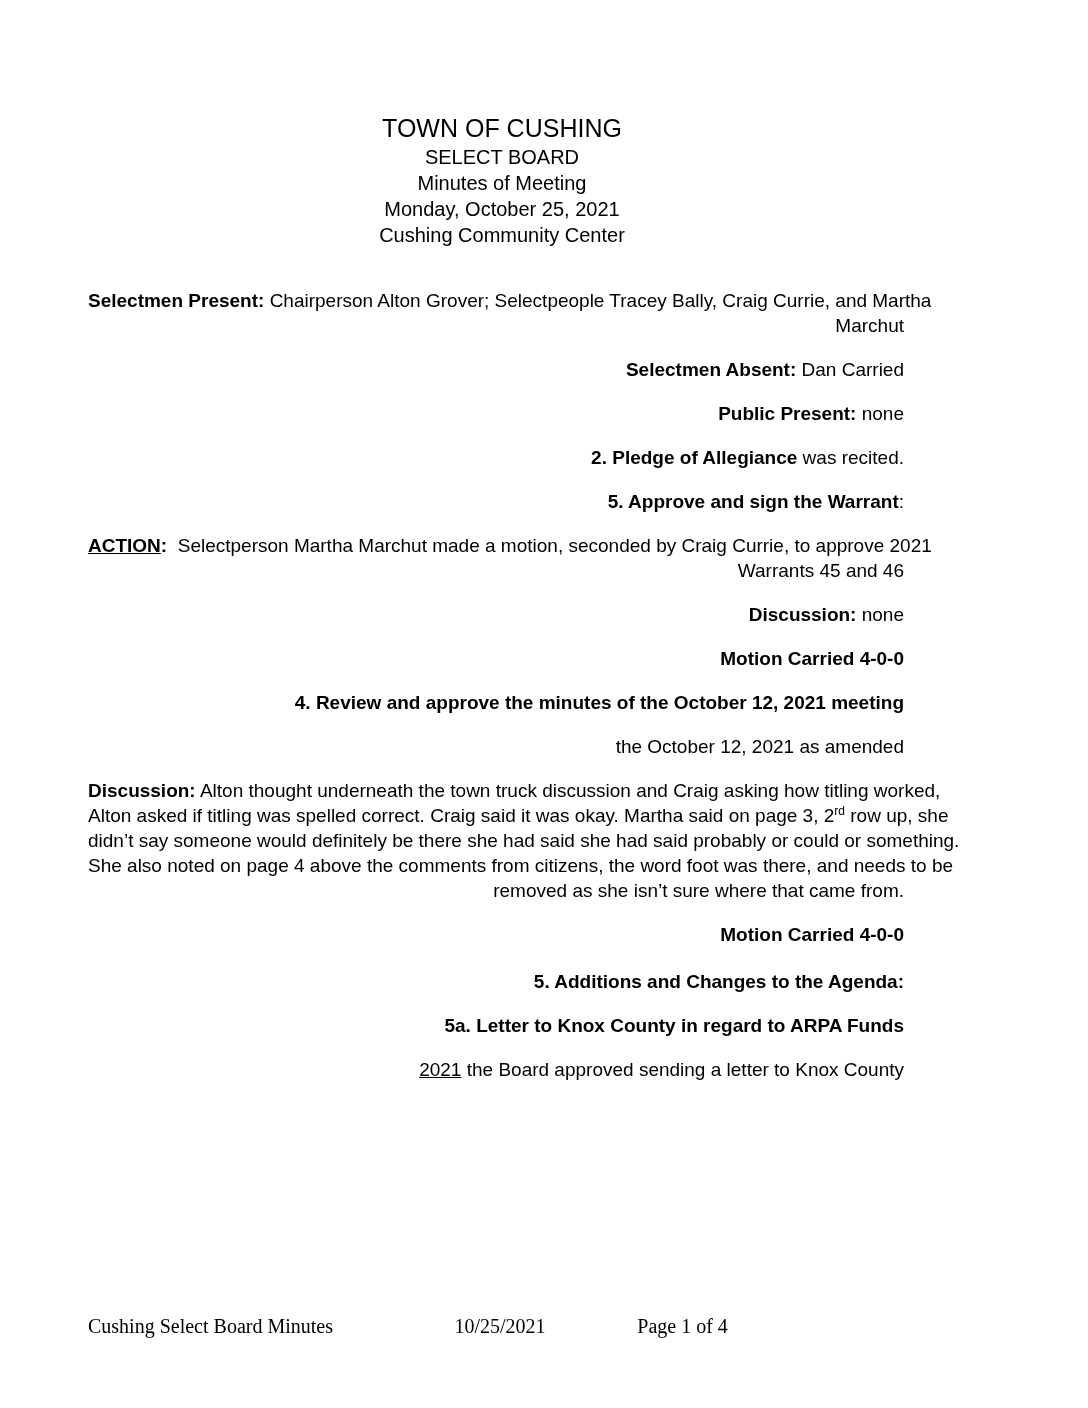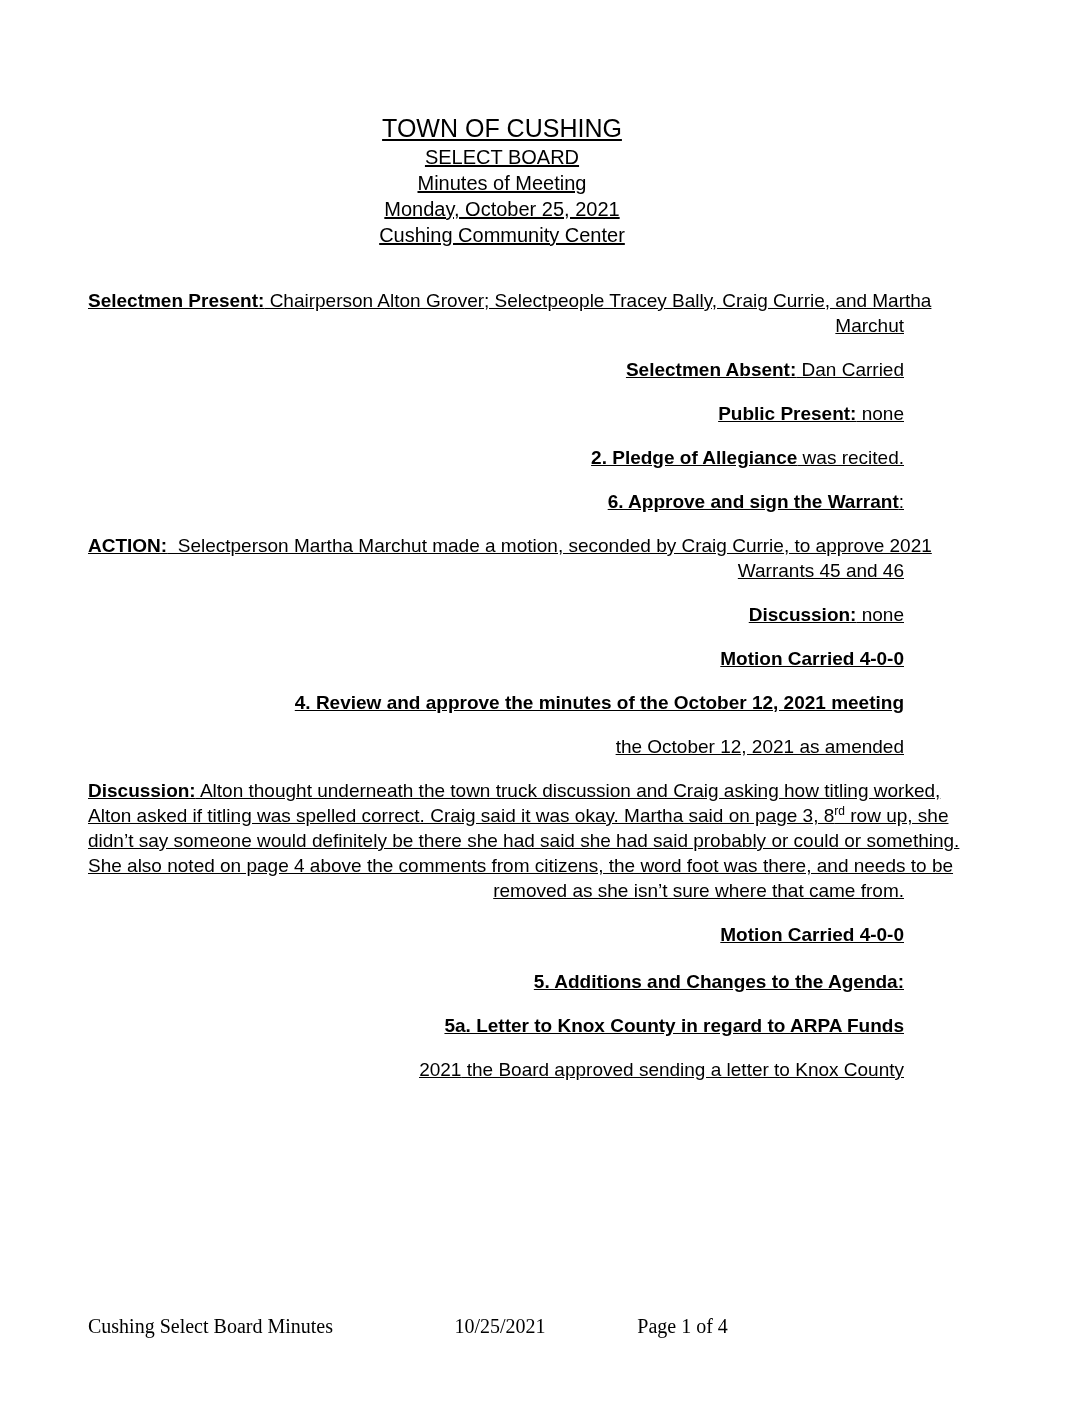--- a/index.html
+++ b/index.html
@@ -4,21 +4,20 @@
 <style>
   html, body { margin: 0; padding: 0; background: #ffffff; }
   .page {
     position: relative;
     width: 1004px;
     height: 1408px;
     background: #ffffff;
     color: #000000;
     font-family: "Liberation Sans", sans-serif;
     overflow: hidden;
-    text-decoration: underline;
   }
   header.doc-header { padding-top: 112px; text-align: center; }
   .title-line  { font-size: 25px; line-height: 32px; }
   .header-line { font-size: 20px; line-height: 26px; }
   main.doc-body {
     margin-top: 40px;
     padding: 0 100px 0 88px;
     font-size: 19px;
     text-align: right;
   }
@@ -62,41 +61,41 @@
       <div class="para">
         <div class="line"><span class="b">Selectmen Absent:</span><span class=""> Dan Carried</span></div>
       </div>
       <div class="para">
         <div class="line"><span class="b">Public Present:</span><span class=""> none</span></div>
       </div>
       <div class="para">
         <div class="line"><span class="b">2. Pledge of Allegiance</span><span class=""> was recited.</span></div>
       </div>
       <div class="para">
-        <div class="line"><span class="b">6. Approve and sign the Warrant</span><span class="">:</span></div>
+        <div class="line"><span class="b">5. Approve and sign the Warrant</span><span class="">:</span></div>
       </div>
       <div class="para">
         <div class="line"><span class="b u">ACTION</span><span class="b">:</span><span class="">  Selectperson Martha Marchut made a motion, seconded by Craig Currie, to approve 2021</span></div>
         <div class="line"><span class="">Warrants 45 and 46</span></div>
       </div>
       <div class="para">
         <div class="line"><span class="b">Discussion:</span><span class=""> none</span></div>
       </div>
       <div class="para" style="margin-left: 64px;">
         <div class="line"><span class="b">Motion Carried 4-0-0</span></div>
       </div>
       <div class="para">
         <div class="line"><span class="b">4. Review and approve the minutes of the October 12, 2021 meeting</span></div>
       </div>
       <div class="para">
         <div class="line"><span class="">the October 12, 2021 as amended</span></div>
       </div>
       <div class="para">
         <div class="line"><span class="b">Discussion:</span><span class=""> Alton thought underneath the town truck discussion and Craig asking how titling worked,</span></div>
-        <div class="line"><span class="">Alton asked if titling was spelled correct. Craig said it was okay. Martha said on page 3, 8</span><span class="sup">rd</span><span class=""> row up, she</span></div>
+        <div class="line"><span class="">Alton asked if titling was spelled correct. Craig said it was okay. Martha said on page 3, 2</span><span class="sup">rd</span><span class=""> row up, she</span></div>
         <div class="line"><span class="">didn’t say someone would definitely be there she had said she had said probably or could or something.</span></div>
         <div class="line"><span class="">She also noted on page 4 above the comments from citizens, the word foot was there, and needs to be</span></div>
         <div class="line"><span class="">removed as she isn’t sure where that came from.</span></div>
       </div>
       <div class="para" style="margin-left: 85px;">
         <div class="line"><span class="b">Motion Carried 4-0-0</span></div>
       </div>
       <div class="para" style="margin-top: 22px;">
         <div class="line"><span class="b">5. Additions and Changes to the Agenda:</span></div>
       </div>

